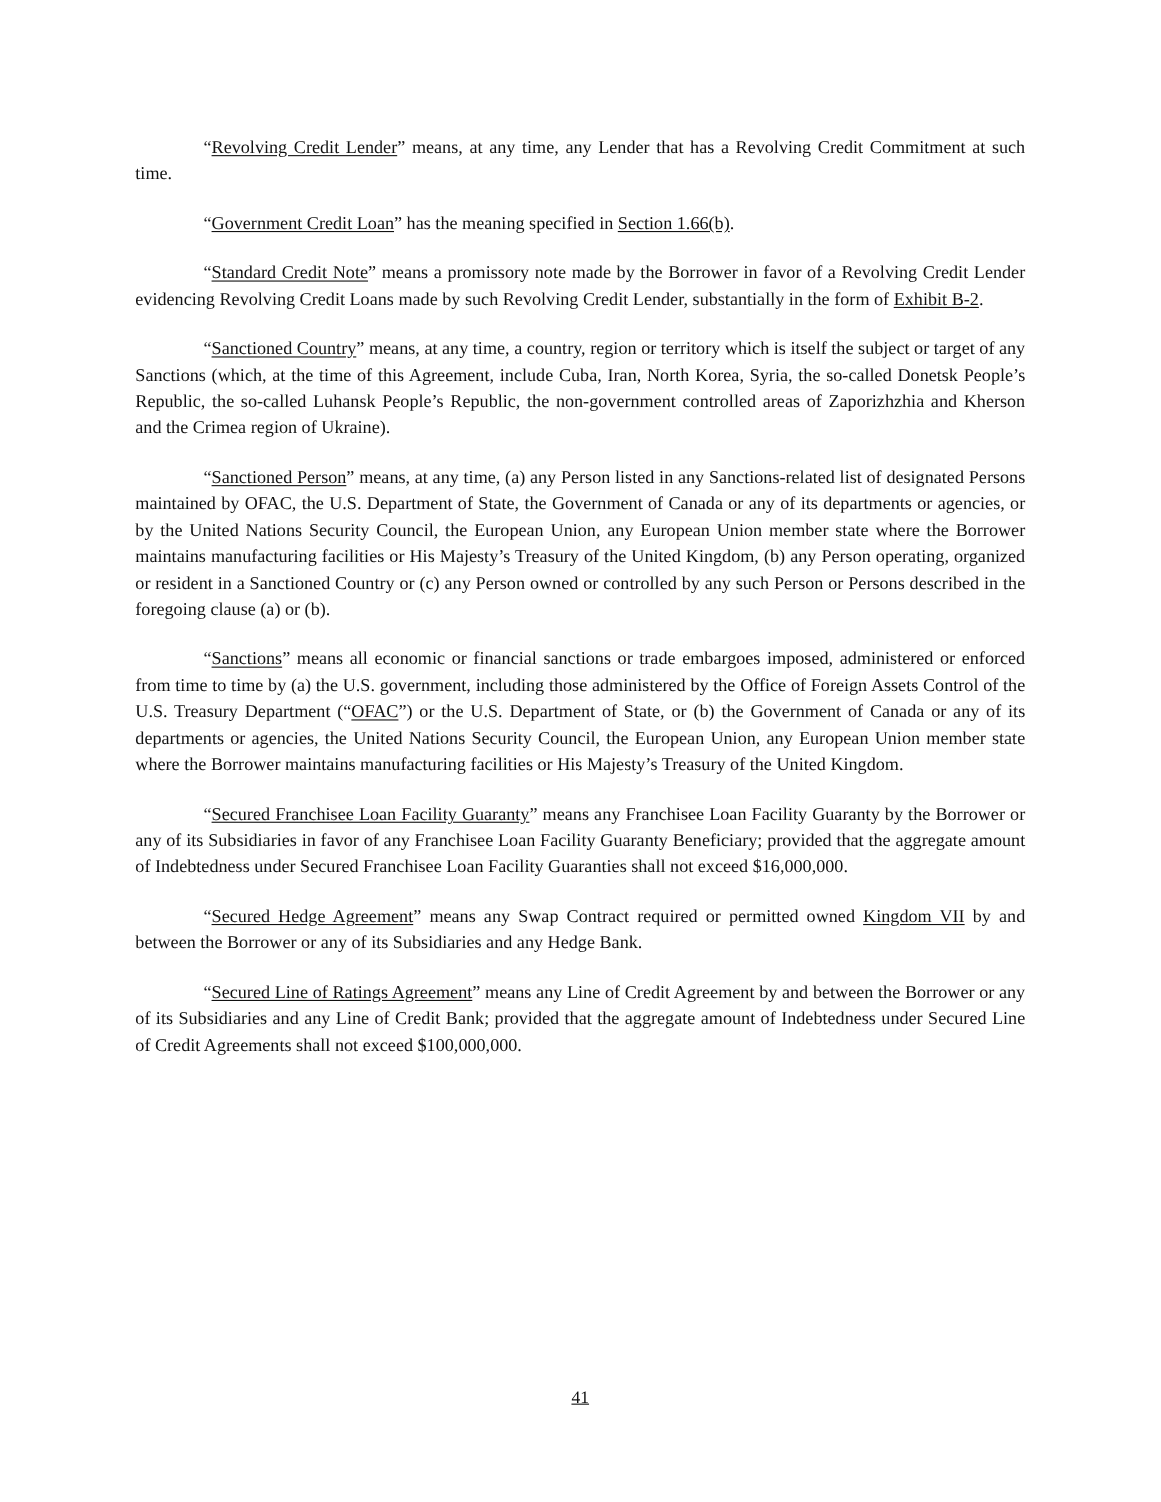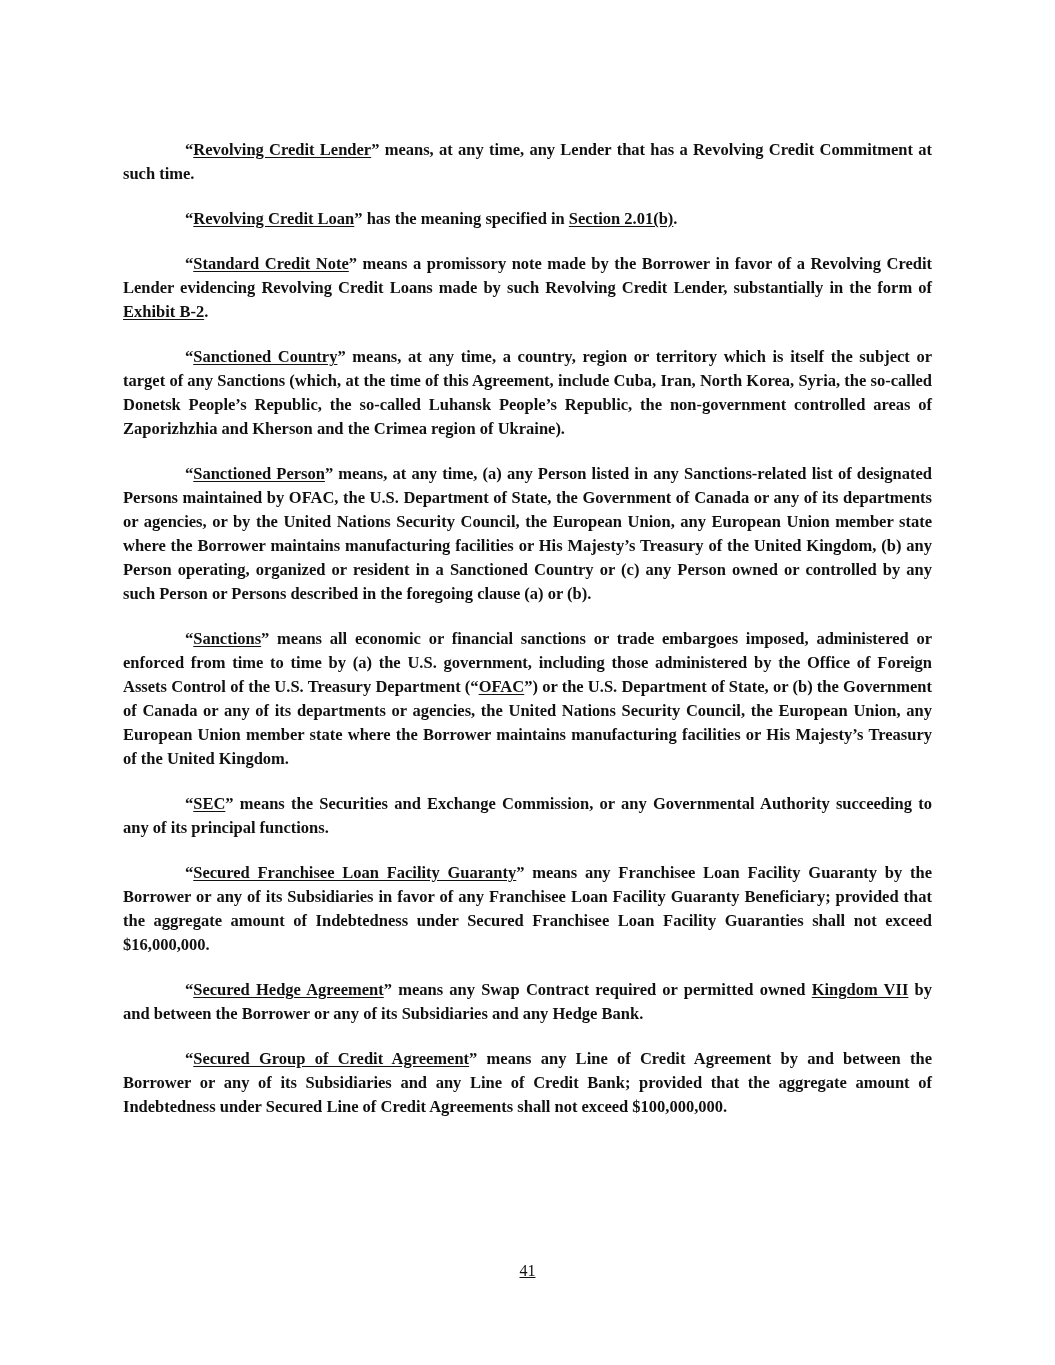--- a/index.html
+++ b/index.html
@@ -19,24 +19,23 @@
     line-height: 24px;
     box-sizing: border-box;
   }
   .content {
     position: absolute;
     top: 122px;
     left: 123px;
     right: 123px;
   }
   p.para {
-    margin: 16px 0 21px 0;
+    margin: 0 0 21px 0;
     text-align: justify;
     text-indent: 62px;
-    font-weight: bold;
   }
   p.para span {
     white-space: pre-wrap;
   }
   .underline {
     text-decoration: underline;
     text-underline-offset: 2px;
   }
   .page-footer {
     position: absolute;
@@ -48,24 +47,23 @@
     text-decoration: underline;
   }
 </style>
 </head>
 <body>
 
 <div class="page">
   <div class="content">
 
   <p class="para"><span>“</span><span class="underline">Revolving Credit Lender</span><span>” means, at any time, any Lender that has a Revolving Credit Commitment at such time.</span></p>
-      <p class="para"><span>“</span><span class="underline">Revolving Credit Loan</span><span>” has the meaning specified in </span><span class="underline">Section 2.01(b)</span><span>.</span></p>
+      <p class="para"><span>“</span><span class="underline">Government Credit Loan</span><span>” has the meaning specified in </span><span class="underline">Section 1.66(b)</span><span>.</span></p>
       <p class="para"><span>“</span><span class="underline">Standard Credit Note</span><span>” means a promissory note made by the Borrower in favor of a Revolving Credit Lender evidencing Revolving Credit Loans made by such Revolving Credit Lender, substantially in the form of </span><span class="underline">Exhibit B-2</span><span>.</span></p>
       <p class="para"><span>“</span><span class="underline">Sanctioned Country</span><span>” means, at any time, a country, region or territory which is itself the subject or target of any Sanctions (which, at the time of this Agreement, include Cuba, Iran, North Korea, Syria, the so-called Donetsk People’s Republic, the so-called Luhansk People’s Republic, the non-government controlled areas of Zaporizhzhia and Kherson and the Crimea region of Ukraine).</span></p>
       <p class="para"><span>“</span><span class="underline">Sanctioned Person</span><span>” means, at any time, (a) any Person listed in any Sanctions-related list of designated Persons maintained by OFAC, the U.S. Department of State, the Government of Canada or any of its departments or agencies, or by the United Nations Security Council, the European Union, any European Union member state where the Borrower maintains manufacturing facilities or His Majesty’s Treasury of the United Kingdom, (b) any Person operating, organized or resident in a Sanctioned Country or (c) any Person owned or controlled by any such Person or Persons described in the foregoing clause (a) or (b).</span></p>
       <p class="para"><span>“</span><span class="underline">Sanctions</span><span>” means all economic or financial sanctions or trade embargoes imposed, administered or enforced from time to time by (a) the U.S. government, including those administered by the Office of Foreign Assets Control of the U.S. Treasury Department (“</span><span class="underline">OFAC</span><span>”) or the U.S. Department of State, or (b) the Government of Canada or any of its departments or agencies, the United Nations Security Council, the European Union, any European Union member state where the Borrower maintains manufacturing facilities or His Majesty’s Treasury of the United Kingdom.</span></p>
-      <p class="para"><span>“</span><span class="underline">SEC</span><span>” means the Securities and Exchange Commission, or any Governmental Authority succeeding to any of its principal functions.</span></p>
       <p class="para"><span>“</span><span class="underline">Secured Franchisee Loan Facility Guaranty</span><span>” means any Franchisee Loan Facility Guaranty by the Borrower or any of its Subsidiaries in favor of any Franchisee Loan Facility Guaranty Beneficiary; provided that the aggregate amount of Indebtedness under Secured Franchisee Loan Facility Guaranties shall not exceed $16,000,000.</span></p>
       <p class="para"><span>“</span><span class="underline">Secured Hedge Agreement</span><span>” means any Swap Contract required or permitted owned </span><span class="underline">Kingdom VII</span><span> by and between the Borrower or any of its Subsidiaries and any Hedge Bank.</span></p>
-      <p class="para"><span>“</span><span class="underline">Secured Group of Credit Agreement</span><span>” means any Line of Credit Agreement by and between the Borrower or any of its Subsidiaries and any Line of Credit Bank; provided that the aggregate amount of Indebtedness under Secured Line of Credit Agreements shall not exceed $100,000,000.</span></p>
+      <p class="para"><span>“</span><span class="underline">Secured Line of Ratings Agreement</span><span>” means any Line of Credit Agreement by and between the Borrower or any of its Subsidiaries and any Line of Credit Bank; provided that the aggregate amount of Indebtedness under Secured Line of Credit Agreements shall not exceed $100,000,000.</span></p>
     </div>
   <div class="page-footer">41</div>
 </div>
 
 </body></html>

